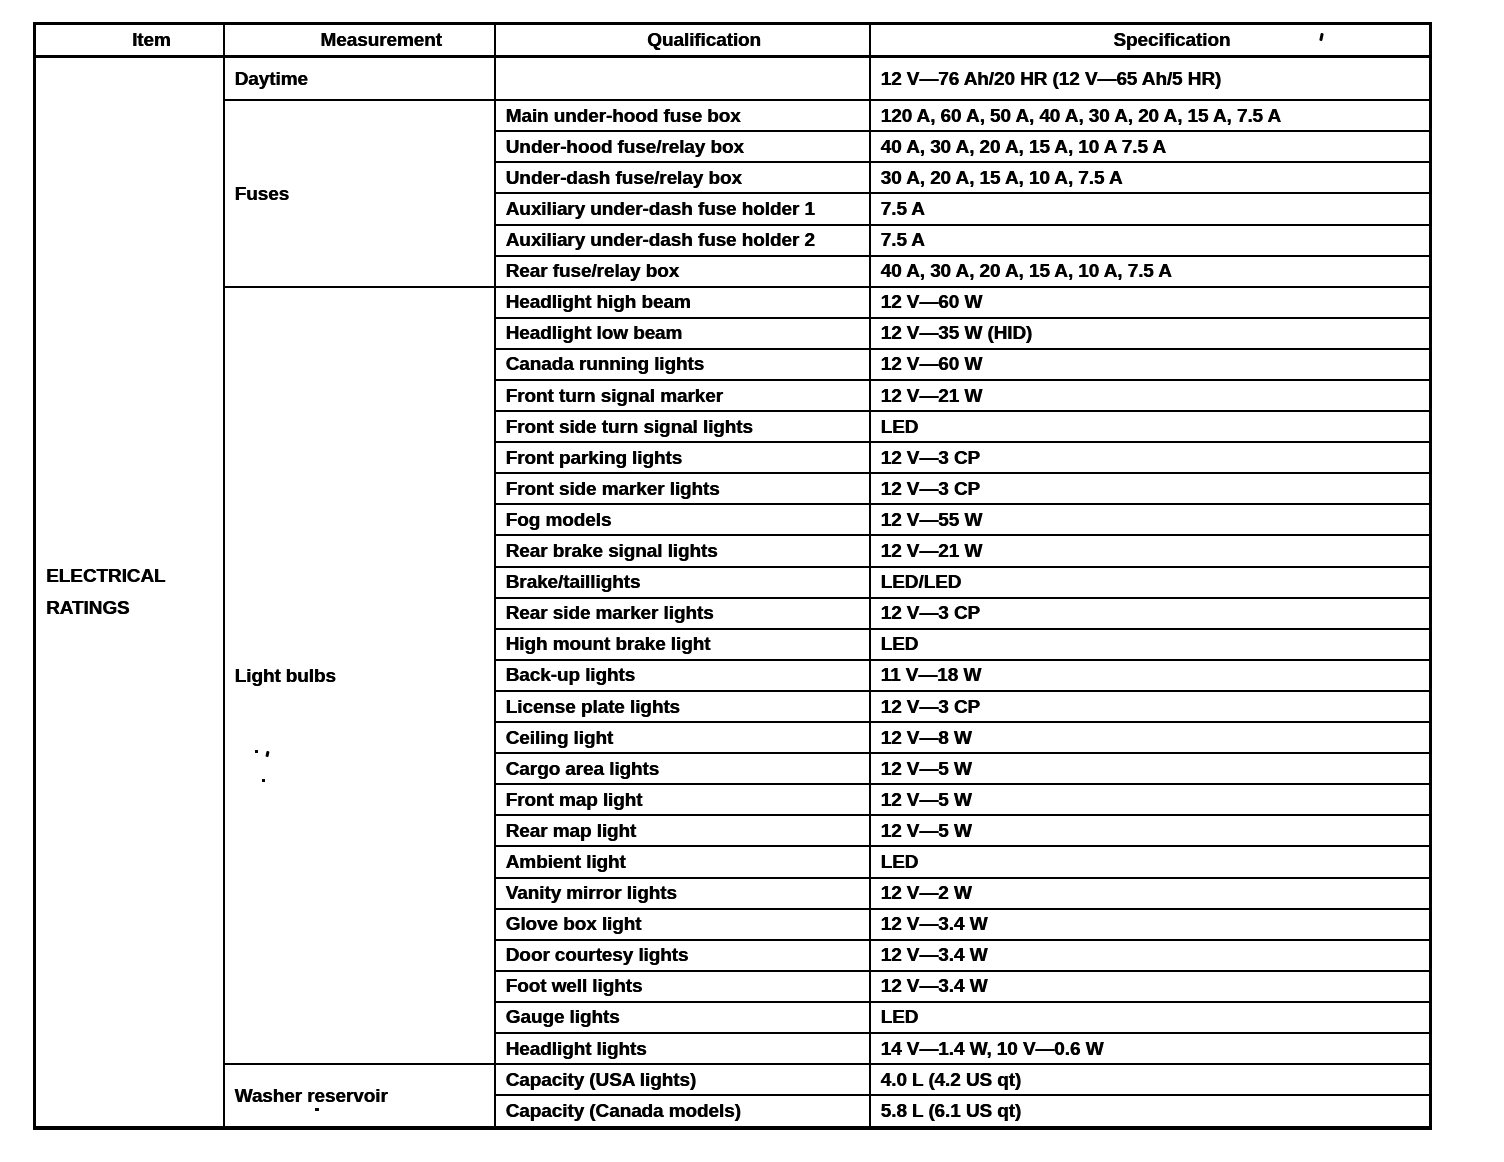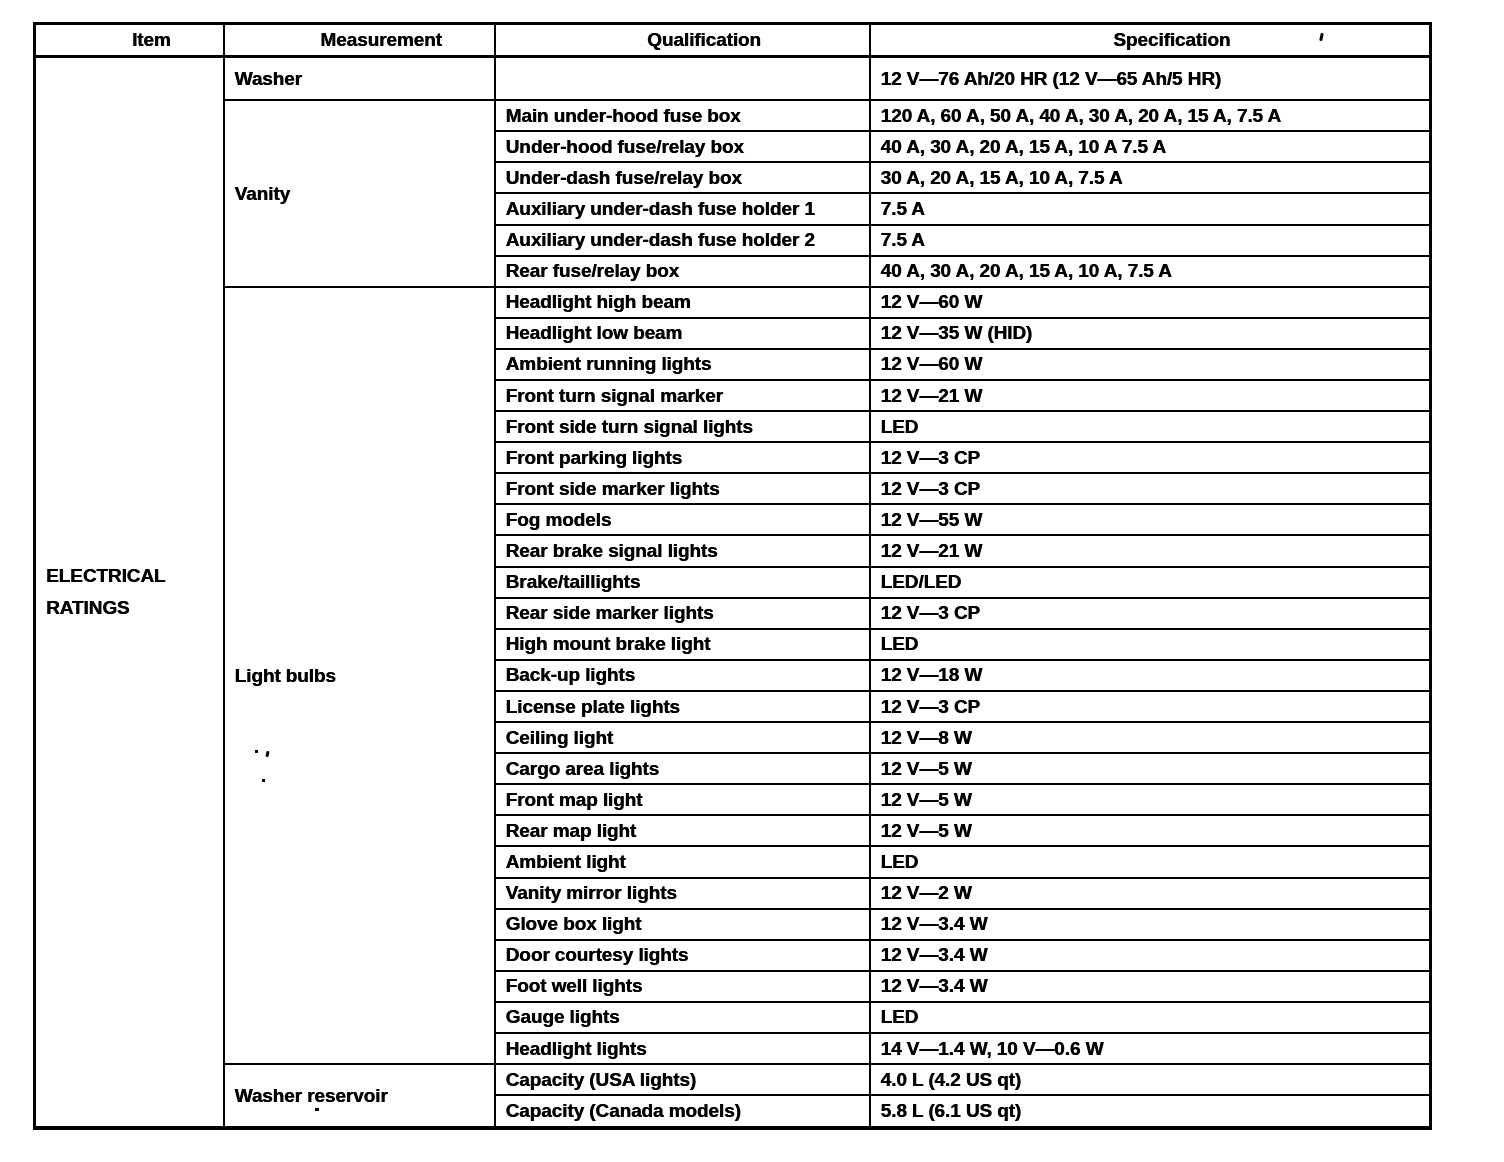--- a/index.html
+++ b/index.html
@@ -74,26 +74,26 @@
       <th>Qualification</th>
       <th>Specification</th>
     </tr>
   </thead>
   <tbody id="tbody">
       <tr>
         <td class="item-col" rowspan="34">
           <div>ELECTRICAL</div>
           <div>RATINGS</div>
         </td>
-        <td class="measure-col" rowspan="1">Washer</td>
+        <td class="measure-col" rowspan="1">Daytime</td>
         <td></td>
         <td>12 V—76 Ah/20 HR (12 V—65 Ah/5 HR)</td>
       </tr>
       <tr>
-        <td class="measure-col" rowspan="6">Vanity</td>
+        <td class="measure-col" rowspan="6">Fuses</td>
         <td>Main under-hood fuse box</td>
         <td>120 A, 60 A, 50 A, 40 A, 30 A, 20 A, 15 A, 7.5 A</td>
       </tr>
       <tr>
         <td>Under-hood fuse/relay box</td>
         <td>40 A, 30 A, 20 A, 15 A, 10 A 7.5 A</td>
       </tr>
       <tr>
         <td>Under-dash fuse/relay box</td>
         <td>30 A, 20 A, 15 A, 10 A, 7.5 A</td>
@@ -113,21 +113,21 @@
       <tr>
         <td class="measure-col" rowspan="25">Light bulbs</td>
         <td>Headlight high beam</td>
         <td>12 V—60 W</td>
       </tr>
       <tr>
         <td>Headlight low beam</td>
         <td>12 V—35 W (HID)</td>
       </tr>
       <tr>
-        <td>Ambient running lights</td>
+        <td>Canada running lights</td>
         <td>12 V—60 W</td>
       </tr>
       <tr>
         <td>Front turn signal marker</td>
         <td>12 V—21 W</td>
       </tr>
       <tr>
         <td>Front side turn signal lights</td>
         <td>LED</td>
       </tr>
@@ -154,21 +154,21 @@
       <tr>
         <td>Rear side marker lights</td>
         <td>12 V—3 CP</td>
       </tr>
       <tr>
         <td>High mount brake light</td>
         <td>LED</td>
       </tr>
       <tr>
         <td>Back-up lights</td>
-        <td>12 V—18 W</td>
+        <td>11 V—18 W</td>
       </tr>
       <tr>
         <td>License plate lights</td>
         <td>12 V—3 CP</td>
       </tr>
       <tr>
         <td>Ceiling light</td>
         <td>12 V—8 W</td>
       </tr>
       <tr>

